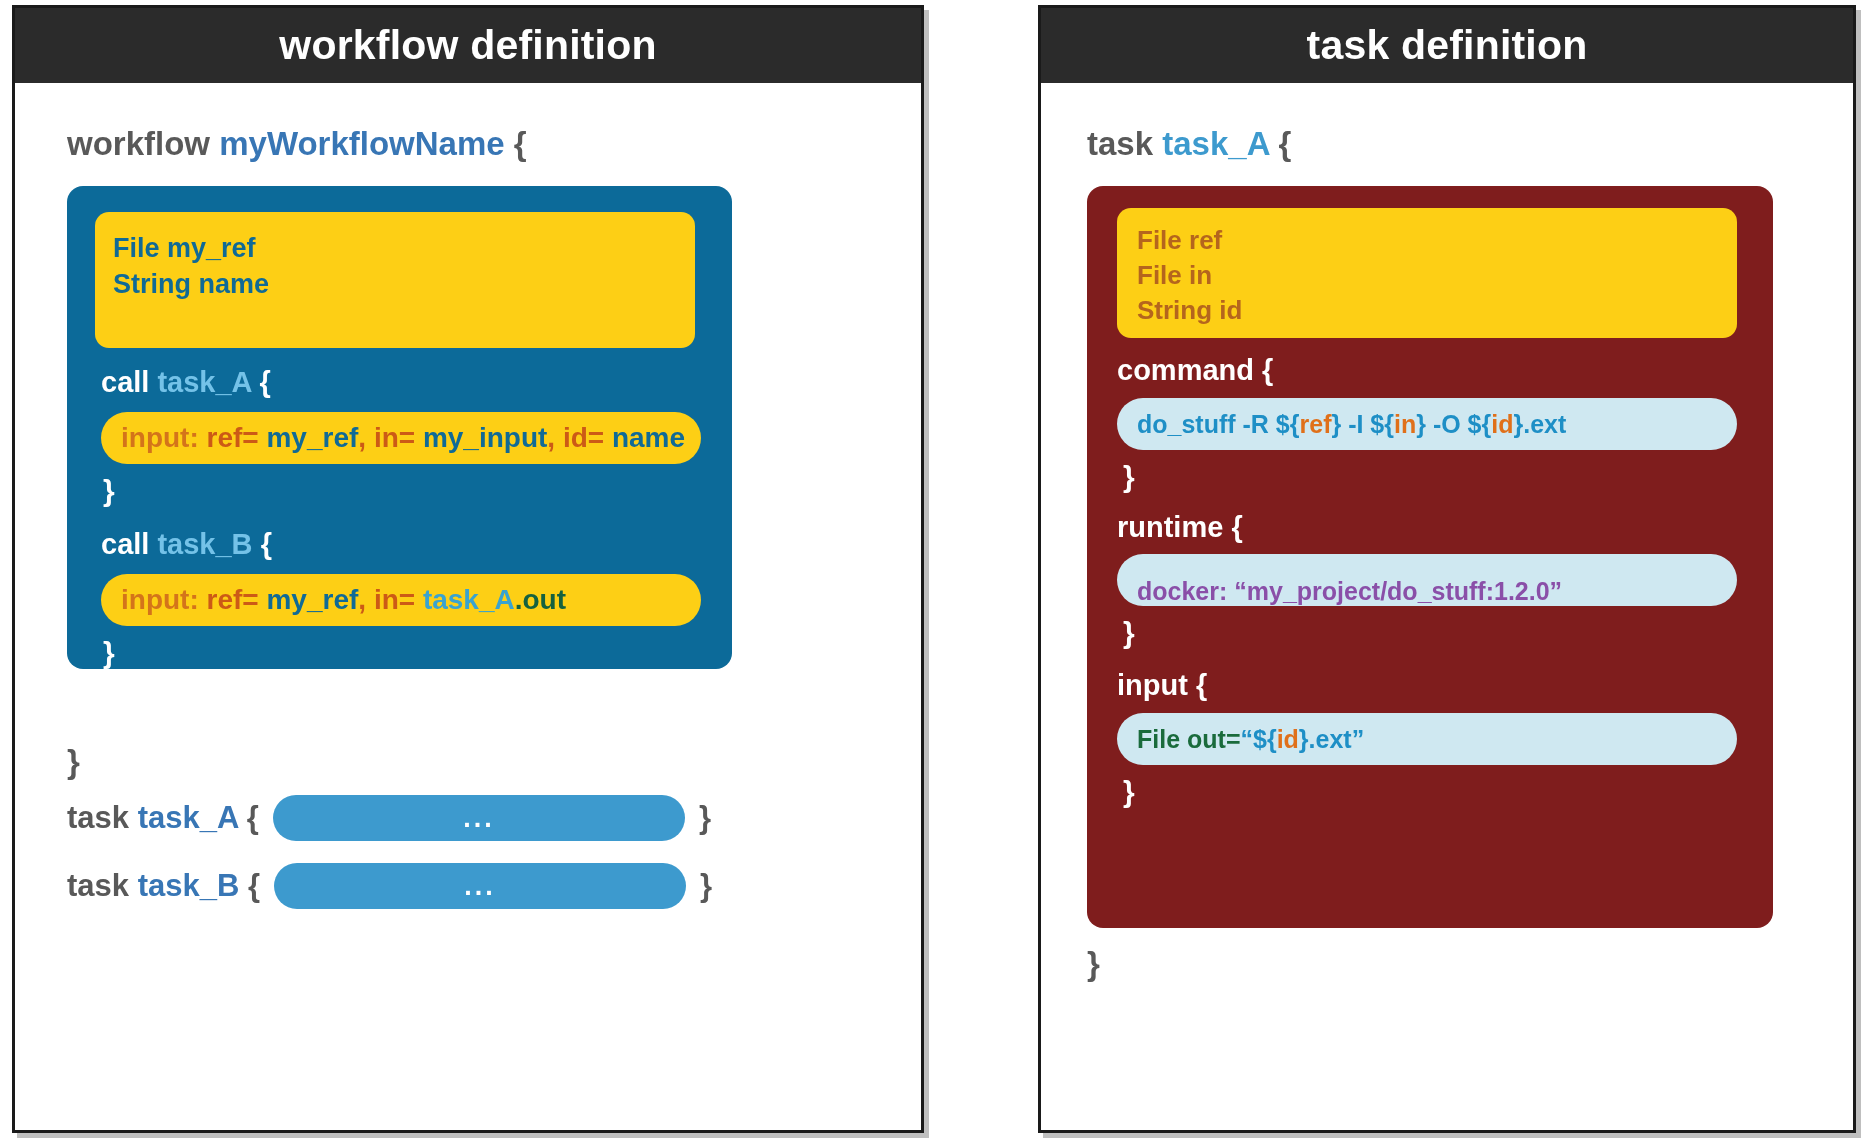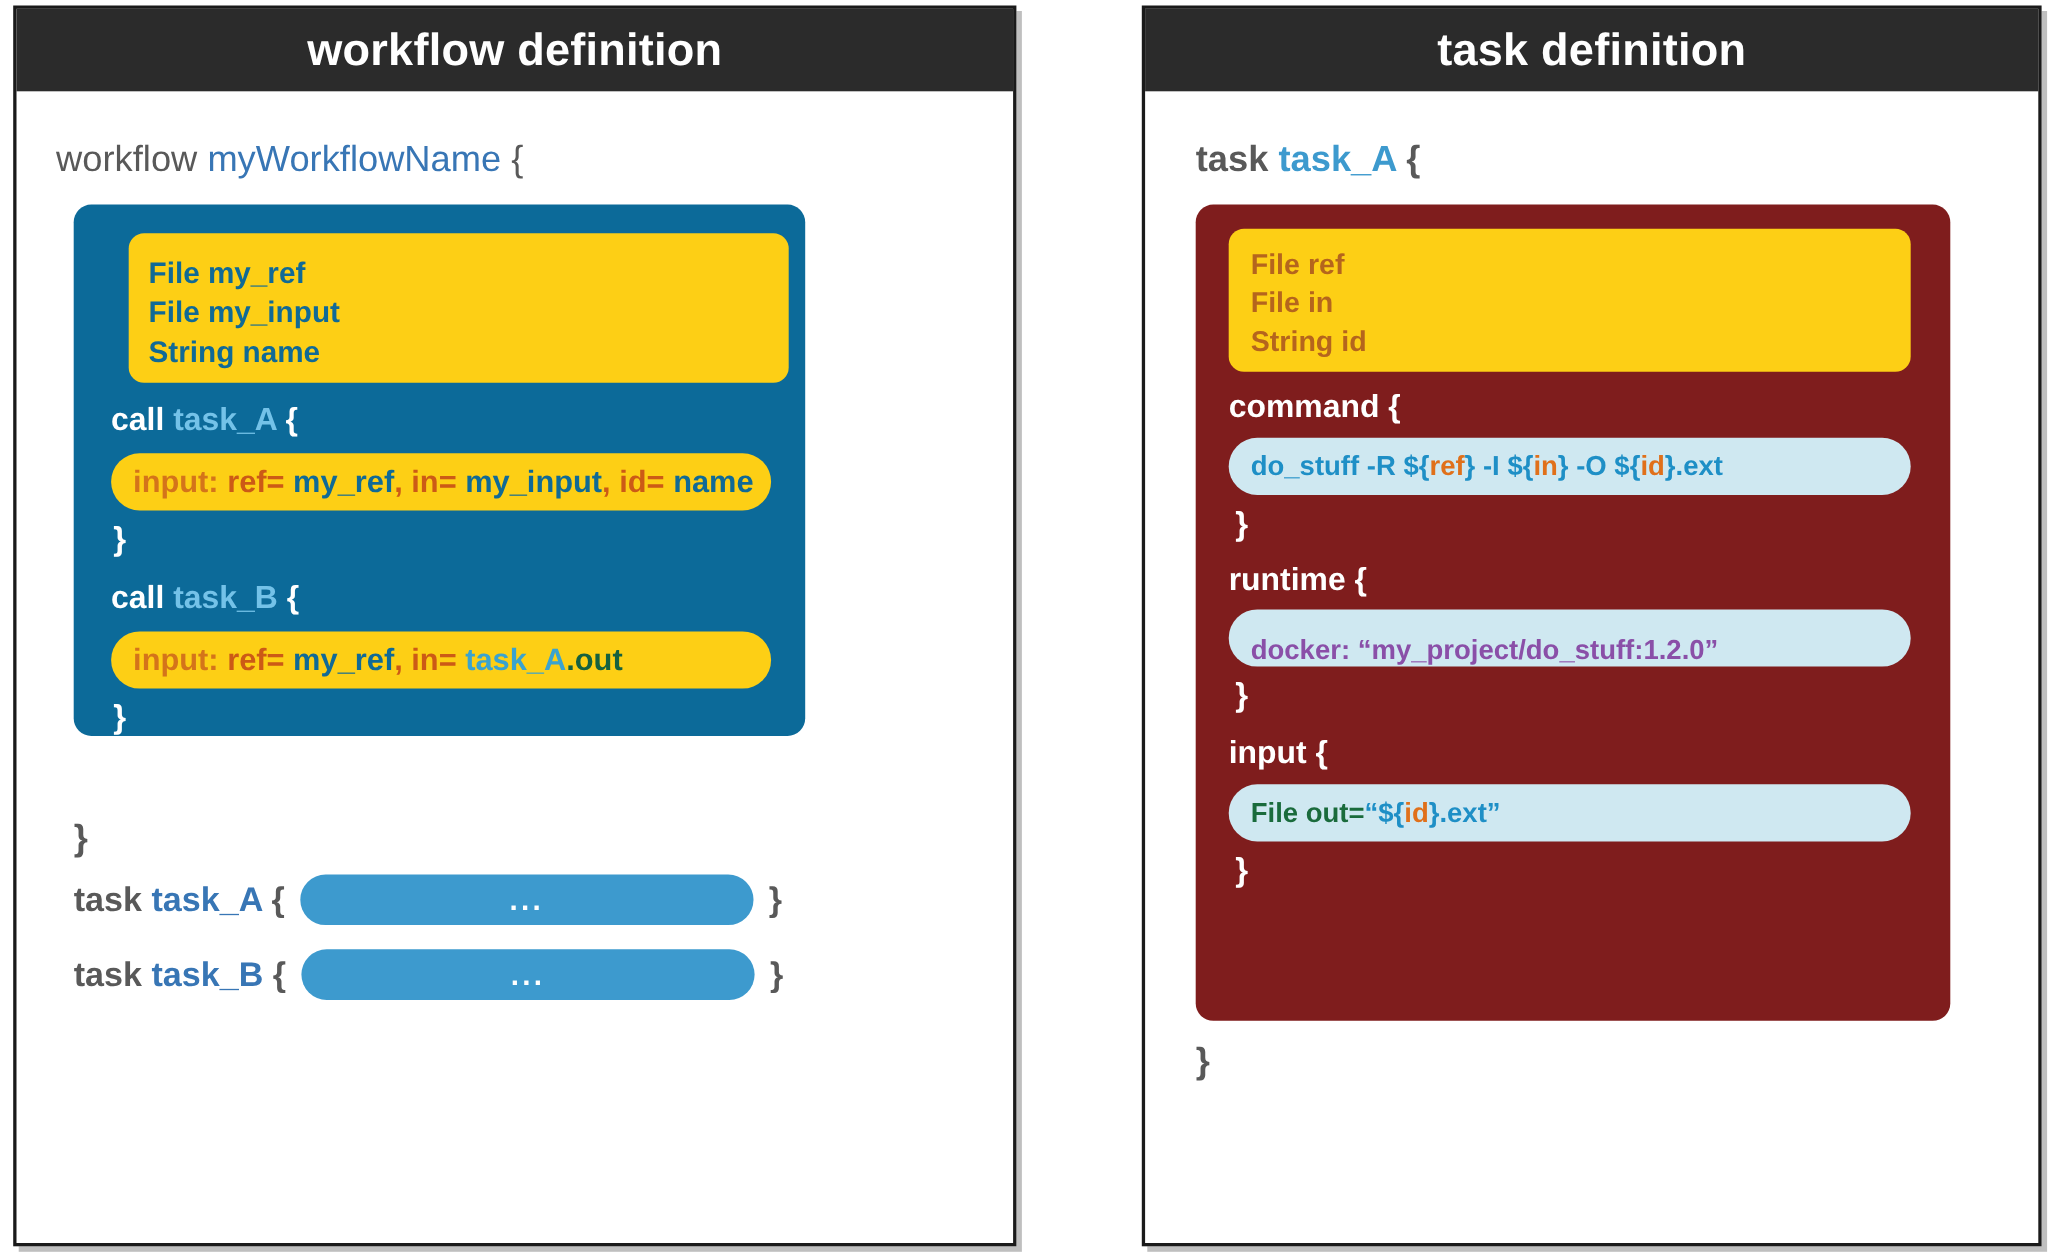--- a/index.html
+++ b/index.html
@@ -50,24 +50,24 @@
 
   
   .code-line {
     font-weight: bold;
     white-space: nowrap;
   }
 
   
   .wf-title {
     position: absolute;
-    left: 36px;
+    left: 52px;
     top: 42px;
     font-size: 33px;
-    font-weight: normal;
+    font-weight: bold;
   }
   .kw-gray  { color: #595959; }
   .kw-blue  { color: #3876b5; }
   .kw-brace { color: #595959; }
 
   .outer-block-dark {
     position: absolute;
     left: 52px;
     top: 103px;
     width: 665px;
@@ -76,21 +76,21 @@
     border-radius: 16px;
   }
 
   .yellow-box {
     background: #fdcf15;
     border-radius: 14px;
     box-sizing: border-box;
   }
   .inputs-box {
     position: absolute;
-    left: 50px;
+    left: 28px;
     top: 26px;
     width: 600px;
     height: 136px;
     padding: 18px 0 0 18px;
   }
   .inputs-box .il {
     color: #106a96;
     font-size: 27px;
     font-weight: bold;
     line-height: 36px;
@@ -251,21 +251,20 @@
       <div class="wf-title code-line">
         <span class="kw-gray">workflow</span>
         <span class="kw-blue">myWorkflowName</span>
         <span class="kw-brace">{</span>
       </div>
 
       <div class="outer-block-dark">
 
         <div class="yellow-box inputs-box">
           <div class="il">File my_ref</div>
-          <div class="il">File my_input</div>
           <div class="il">String name</div>
         </div>
 
         <div class="call-line" style="top:180px;">
           <span class="call-kw">call</span>
           <span class="call-name">task_A</span>
           <span class="call-brace">{</span>
         </div>
 
         <div class="input-pill" style="top:226px;">

